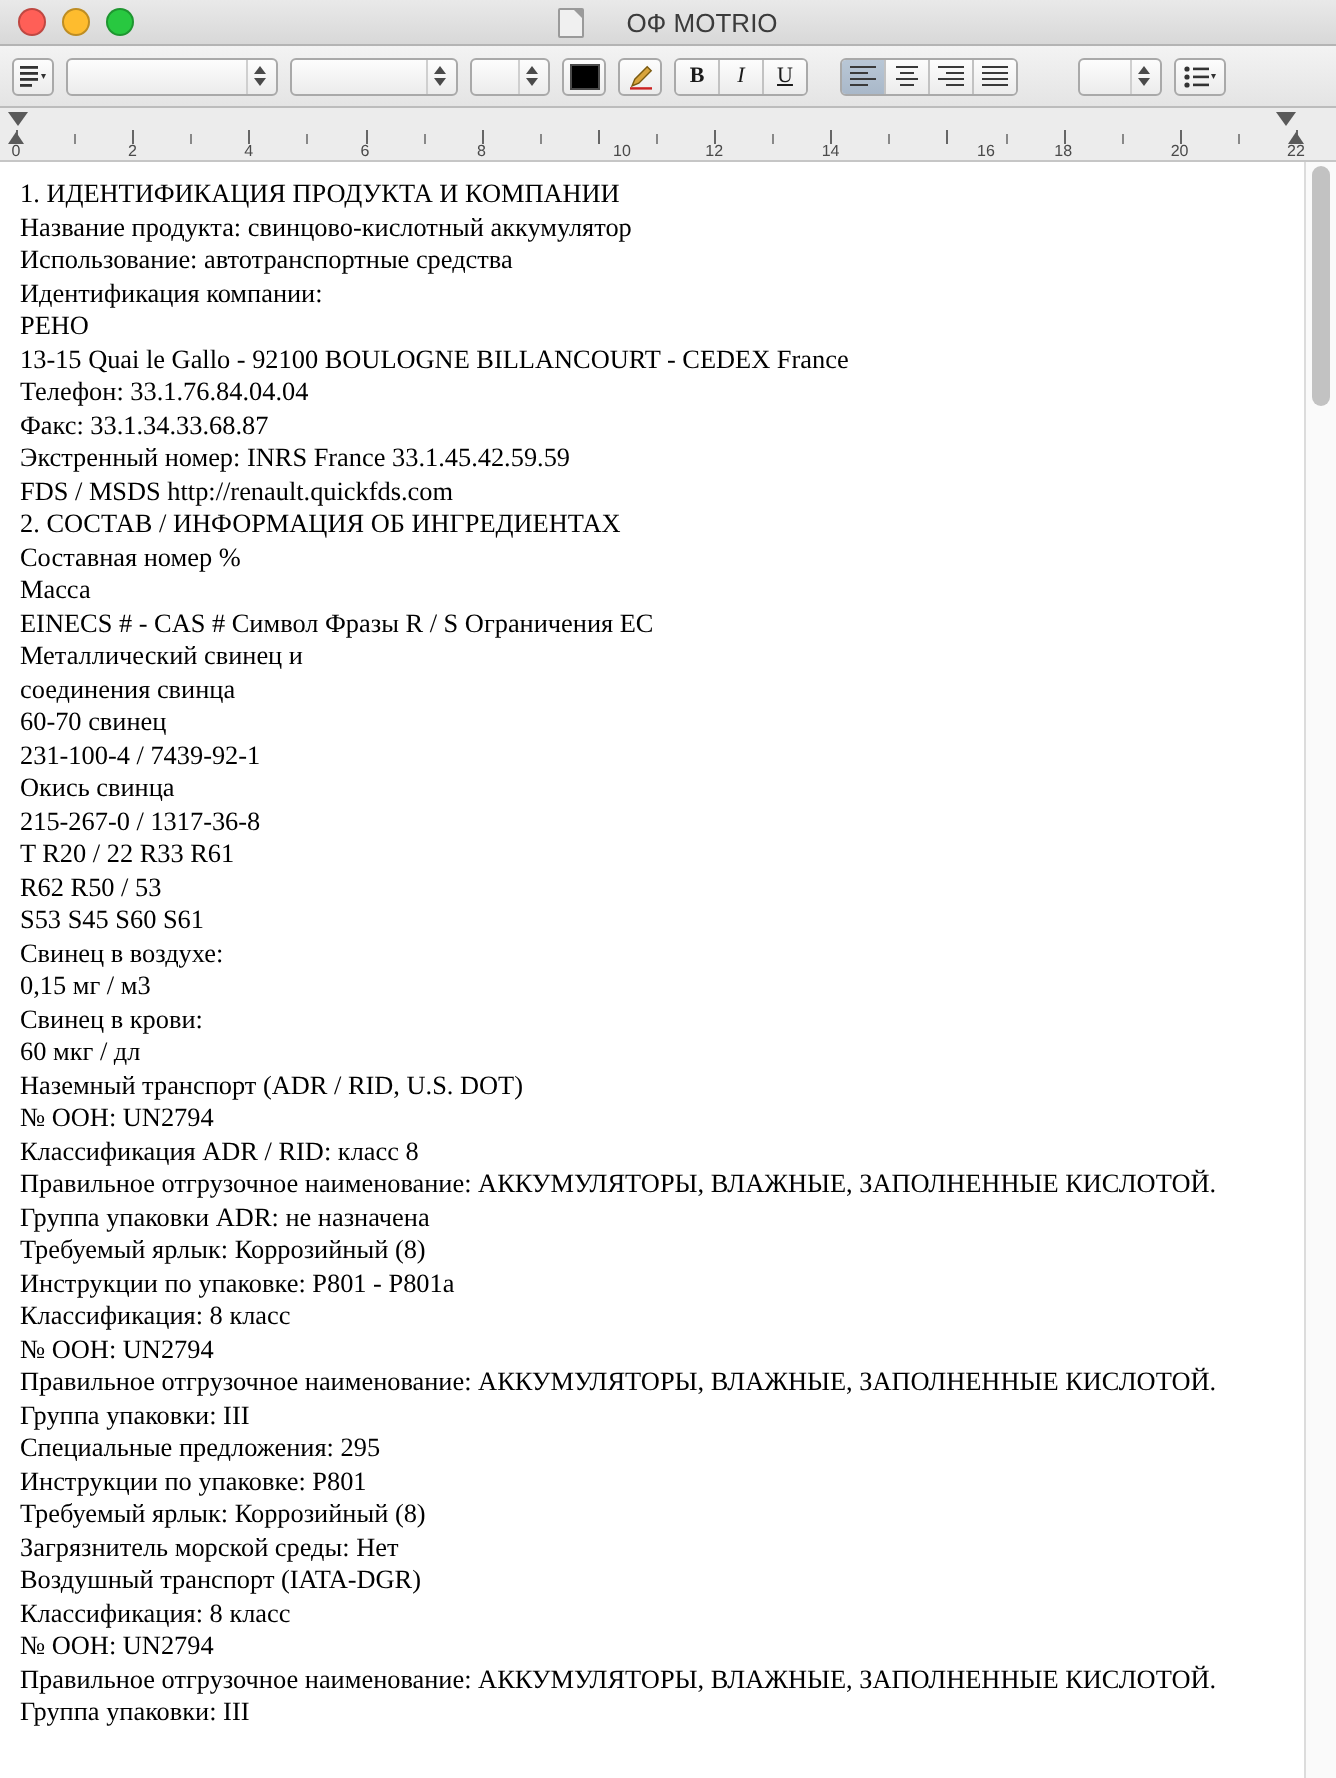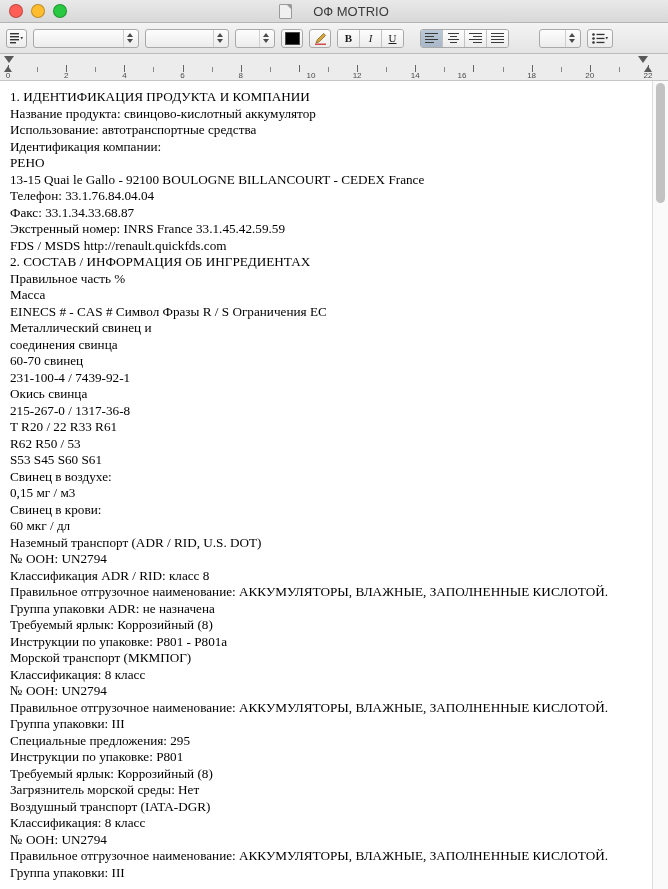--- a/index.html
+++ b/index.html
@@ -448,21 +448,21 @@
         <div class="tick major" style="left: 298.909px;"></div>
         <div class="tnum" style="left: 311px;">10</div>
         <div class="tick" style="left: 328px;"></div>
         <div class="tick major" style="left: 357.091px;"></div>
         <div class="tnum" style="left: 357.091px;">12</div>
         <div class="tick" style="left: 386.182px;"></div>
         <div class="tick major" style="left: 415.273px;"></div>
         <div class="tnum" style="left: 415.273px;">14</div>
         <div class="tick" style="left: 444.364px;"></div>
         <div class="tick major" style="left: 473.455px;"></div>
-        <div class="tnum" style="left: 462px;">16</div>
+        <div class="tnum" style="left: 493px;">16</div>
         <div class="tick" style="left: 502.545px;"></div>
         <div class="tick major" style="left: 531.636px;"></div>
         <div class="tnum" style="left: 531.636px;">18</div>
         <div class="tick" style="left: 560.727px;"></div>
         <div class="tick major" style="left: 589.818px;"></div>
         <div class="tnum" style="left: 589.818px;">20</div>
         <div class="tick" style="left: 618.909px;"></div>
         <div class="tick major" style="left: 648px;"></div>
         <div class="tnum" style="left: 648px; margin-top: 16px;">22</div>
         <div class="tabstop" style="left: 4px;"></div>
@@ -478,21 +478,21 @@
         <div class="line">Название продукта: свинцово-кислотный аккумулятор</div>
         <div class="line">Использование: автотранспортные средства</div>
         <div class="line">Идентификация компании:</div>
         <div class="line">PEHO</div>
         <div class="line">13-15 Quai le Gallo - 92100 BOULOGNE BILLANCOURT - CEDEX France</div>
         <div class="line">Телефон: 33.1.76.84.04.04</div>
         <div class="line">Факс: 33.1.34.33.68.87</div>
         <div class="line">Экстренный номер: INRS France 33.1.45.42.59.59</div>
         <div class="line">FDS / MSDS http://renault.quickfds.com</div>
         <div class="line">2. СОСТАВ / ИНФОРМАЦИЯ ОБ ИНГРЕДИЕНТАХ</div>
-        <div class="line">Правильное часть %</div>
+        <div class="line">Составная номер %</div>
         <div class="line">Масса</div>
         <div class="line">EINECS # - CAS # Символ Фразы R / S Ограничения ЕС</div>
         <div class="line">Металлический свинец и</div>
         <div class="line">соединения свинца</div>
         <div class="line">60-70 свинец</div>
         <div class="line">231-100-4 / 7439-92-1</div>
         <div class="line">Окись свинца</div>
         <div class="line">215-267-0 / 1317-36-8</div>
         <div class="line">T R20 / 22 R33 R61</div>
         <div class="line">R62 R50 / 53</div>
@@ -501,21 +501,20 @@
         <div class="line">0,15 мг / м3</div>
         <div class="line">Свинец в крови:</div>
         <div class="line">60 мкг / дл</div>
         <div class="line">Наземный транспорт (ADR / RID, U.S. DOT)</div>
         <div class="line">№ ООН: UN2794</div>
         <div class="line">Классификация ADR / RID: класс 8</div>
         <div class="line">Правильное отгрузочное наименование: АККУМУЛЯТОРЫ, ВЛАЖНЫЕ, ЗАПОЛНЕННЫЕ КИСЛОТОЙ.</div>
         <div class="line">Группа упаковки ADR: не назначена</div>
         <div class="line">Требуемый ярлык: Коррозийный (8)</div>
         <div class="line">Инструкции по упаковке: P801 - P801a</div>
-        <div class="line">Морской транспорт (МКМПОГ)</div>
         <div class="line">Классификация: 8 класс</div>
         <div class="line">№ ООН: UN2794</div>
         <div class="line">Правильное отгрузочное наименование: АККУМУЛЯТОРЫ, ВЛАЖНЫЕ, ЗАПОЛНЕННЫЕ КИСЛОТОЙ.</div>
         <div class="line">Группа упаковки: III</div>
         <div class="line">Специальные предложения: 295</div>
         <div class="line">Инструкции по упаковке: P801</div>
         <div class="line">Требуемый ярлык: Коррозийный (8)</div>
         <div class="line">Загрязнитель морской среды: Нет</div>
         <div class="line">Воздушный транспорт (IATA-DGR)</div>
         <div class="line">Классификация: 8 класс</div>

